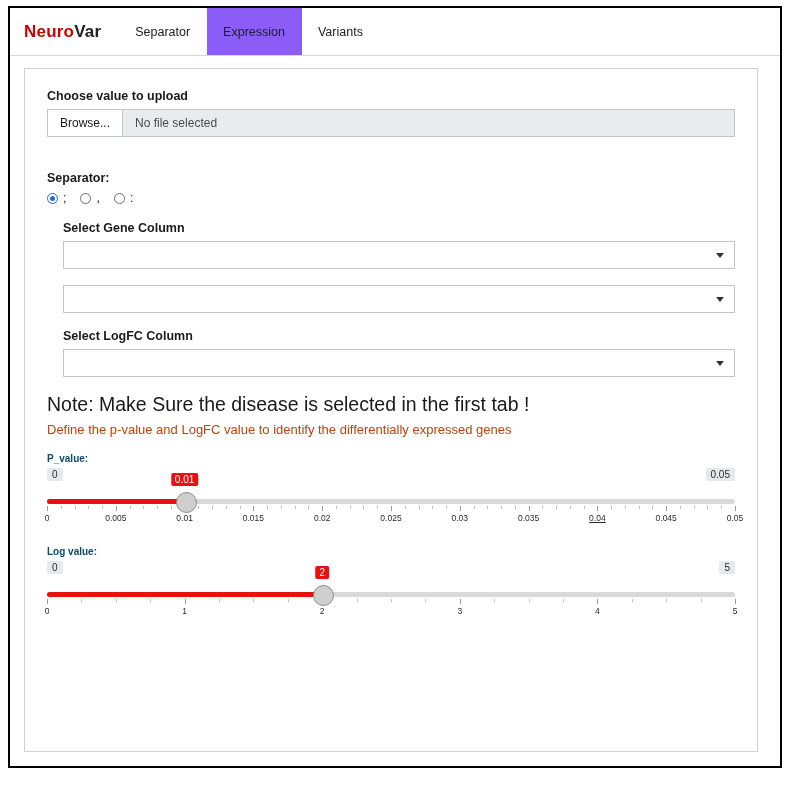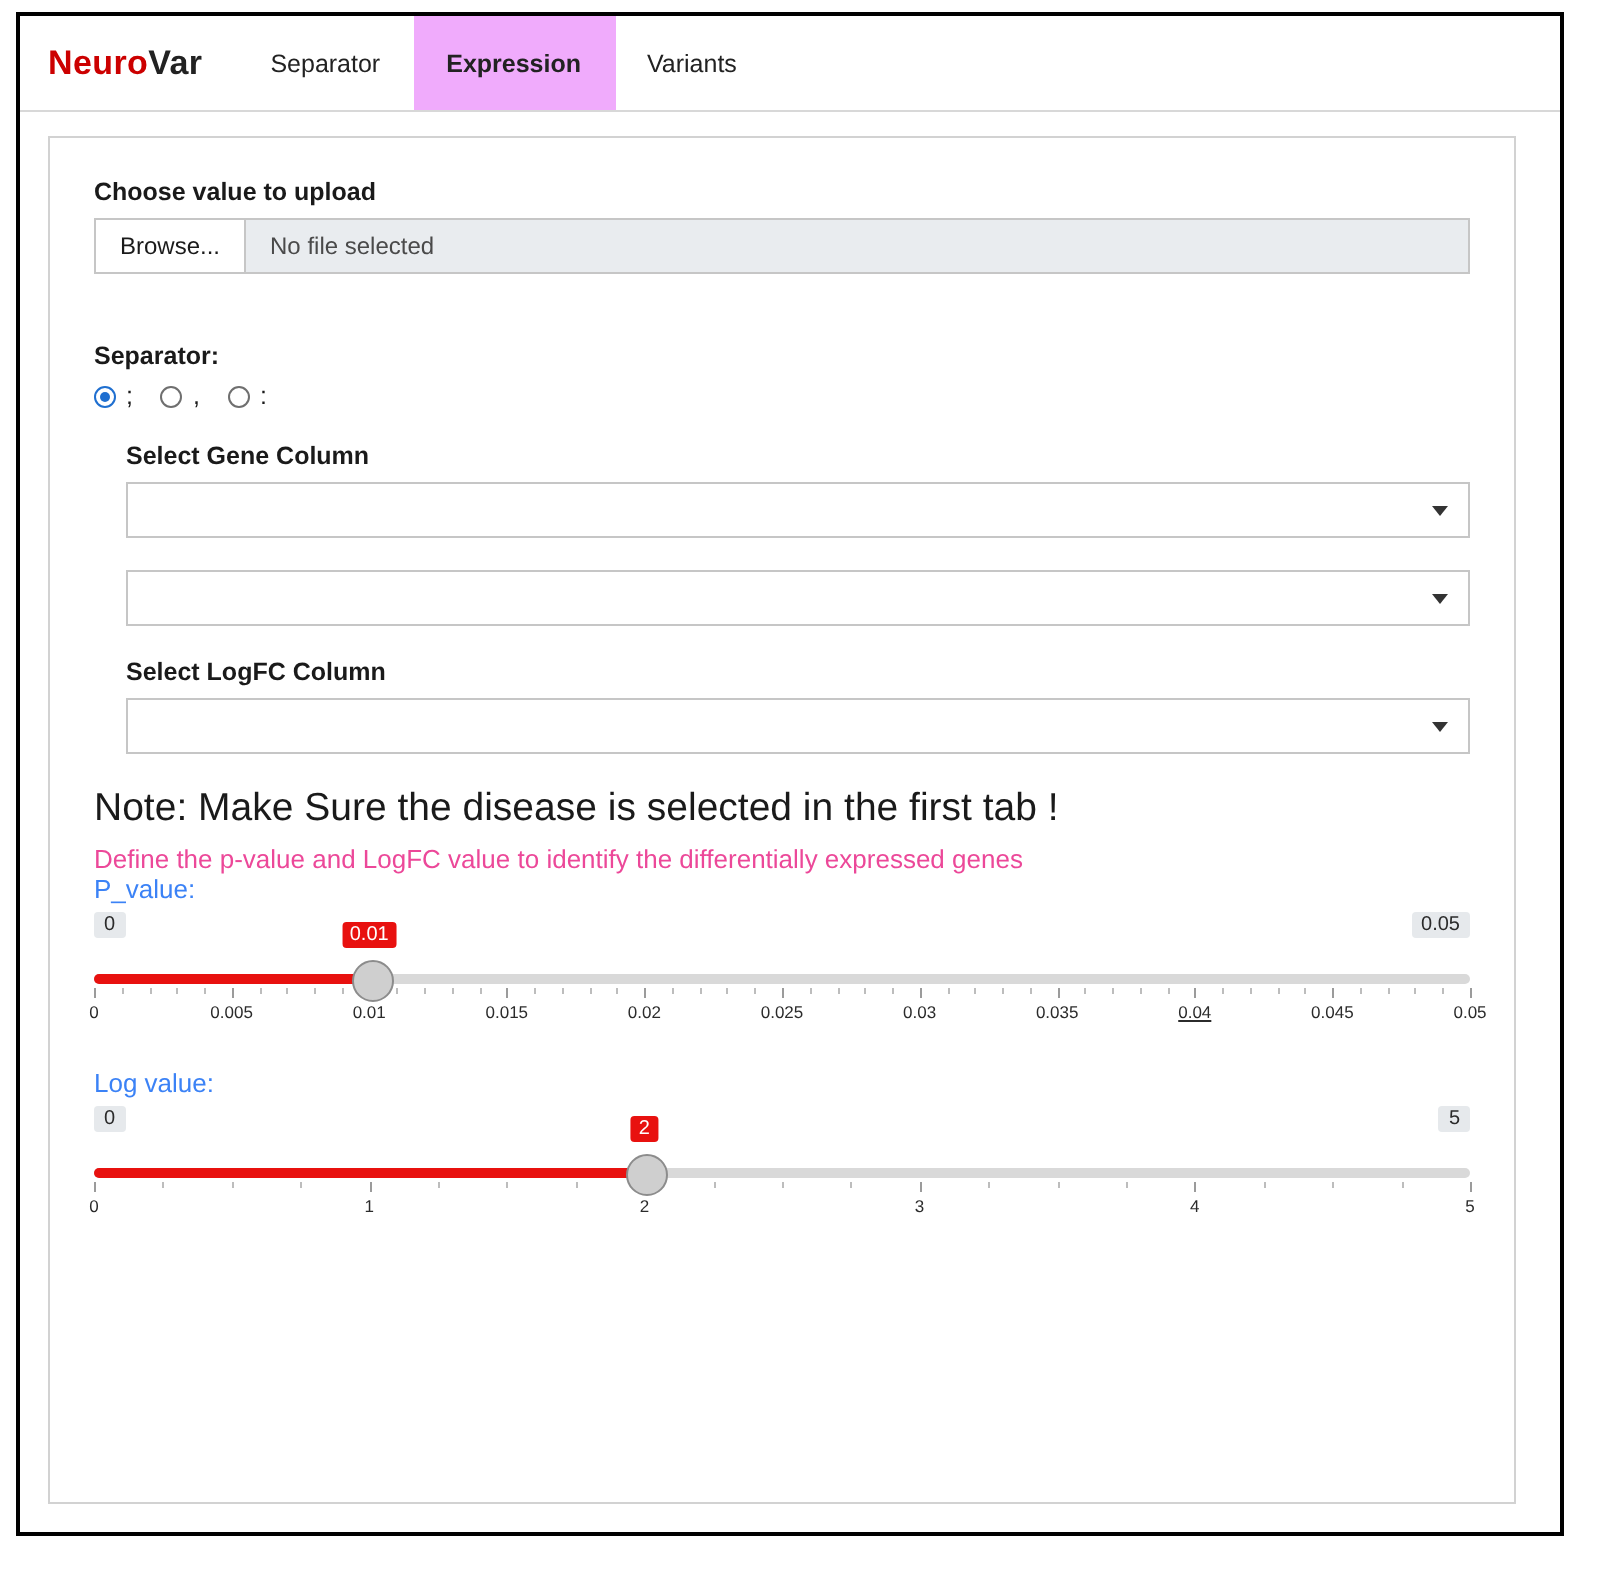--- a/index.html
+++ b/index.html
@@ -48,22 +48,21 @@
     display: flex;
     align-items: center;
     padding: 0 16px;
     font-size: 12.5px;
     color: #222222;
     cursor: pointer;
     border-right: 1px solid transparent;
     background: transparent;
   }
   .nav-tab.active {
-    background: #f0abfc;
-    font-weight: bold;
+    background: #8b5cf6;
   }
   
   .panel {
     position: absolute;
     left: 14px;
     top: 60px;
     width: 734px;
     height: 684px;
     border: 1px solid #d2d2d2;
     background: #ffffff;
@@ -164,28 +163,29 @@
     border-top: 5px solid #333333;
   }
   
   .note {
     font-size: 19.5px;
     color: #1a1a1a;
     margin: 16px 0 6px 0;
   }
   .subnote {
     font-size: 13px;
-    color: #ec4899;
+    color: #c2410c;
+    margin-bottom: 16px;
   }
   
   .slider-block { margin-bottom: 26px; }
   .slider-caption {
-    font-size: 13px;
-    font-weight: normal;
-    color: #3b82f6;
+    font-size: 10px;
+    font-weight: bold;
+    color: #0c4a6e;
     margin-bottom: 4px;
   }
   .slider-ends {
     position: relative;
     height: 16px;
   }
   .end-pill {
     position: absolute;
     top: 0;
     font-size: 10px;

